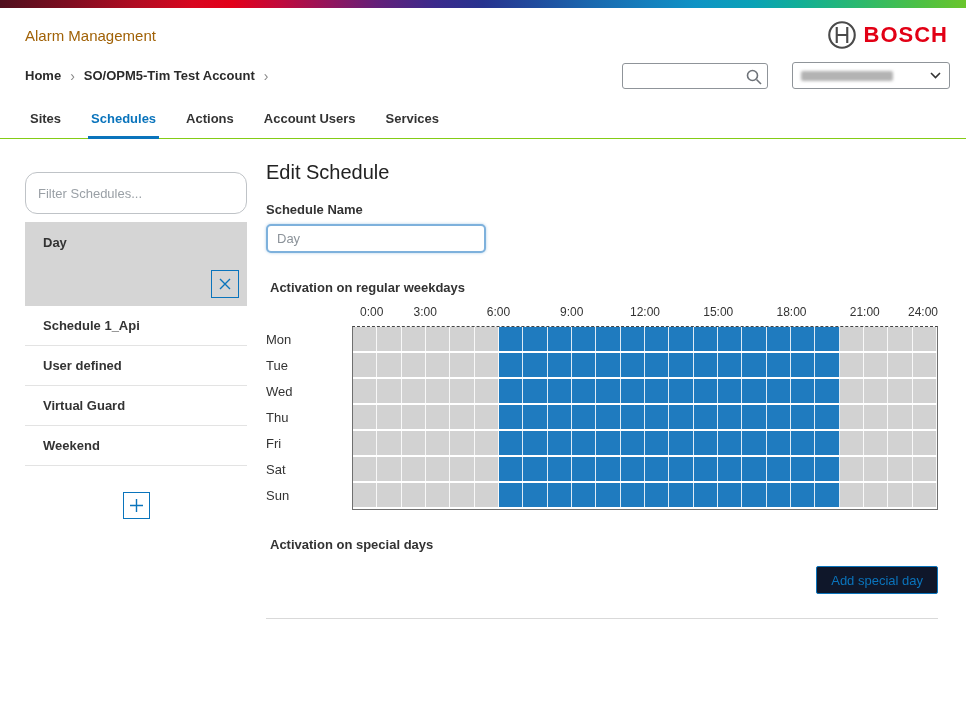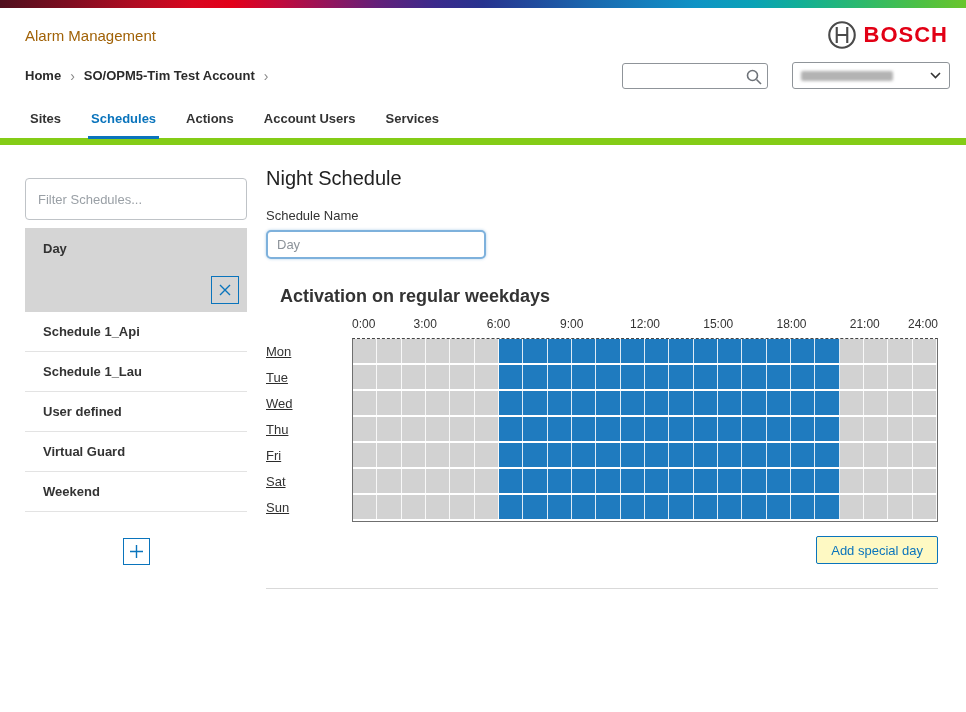--- a/index.html
+++ b/index.html
@@ -39,73 +39,73 @@
   .search-box{position:relative;width:146px;height:26px;border:1px solid #8f9499;
     border-radius:3px;background:#fff;}
   .search-box input{border:none;outline:none;width:calc(100% - 26px);height:100%;
     padding:0 4px 0 8px;font-size:13px;background:transparent;}
   .search-icon{position:absolute;right:4px;top:4px;width:18px;height:18px;cursor:pointer;}
   .user-dropdown{width:158px;height:27px;border:1px solid #8f9499;border-radius:3px;
     display:flex;align-items:center;justify-content:space-between;padding:0 8px;
     background:#fff;cursor:pointer;}
   .redacted{width:92px;height:10px;background:#b3b3b3;border-radius:2px;filter:blur(1.5px);}
   
-  .tabs{display:flex;gap:30px;padding:12px 0 0 30px;border-bottom:7px solid #84cc16;}
+  .tabs{display:flex;gap:30px;padding:12px 0 0 30px;border-bottom:1px solid #84cc16;}
   .tab{font-size:13px;font-weight:bold;color:#333;padding-bottom:12px;
     position:relative;cursor:pointer;}
   .tab.active{color:var(--accent);}
   .tab.active::after{content:'';position:absolute;left:-3px;right:-3px;bottom:-1px;
     height:3px;background:var(--accent);}
   
   .content{display:flex;padding:0 28px 0 25px;}
   .sidebar{width:222px;flex:none;padding-top:33px;}
-  .filter-input{width:100%;height:42px;border:1px solid #bfc3c7;border-radius:4px;
+  .filter-input{width:100%;height:42px;border:1px solid #bfc3c7;border-radius:12px;
     padding:0 12px;font-size:13px;color:#333;margin-bottom:8px;outline:none;}
   .filter-input::placeholder{color:#9aa0a6;}
   .sched-item{height:40px;display:flex;align-items:center;padding:0 10px 0 18px;
     font-size:13px;font-weight:bold;color:#333;border-bottom:1px solid #e3e3e3;cursor:pointer;}
   .sched-item.selected{height:84px;background:#d5d5d5;flex-direction:column;
     align-items:stretch;justify-content:space-between;padding:13px 8px 8px 18px;border-bottom:none;}
   .delete-btn{align-self:flex-end;width:28px;height:28px;border:1px solid var(--accent);
     background:transparent;display:flex;align-items:center;justify-content:center;
     padding:0;cursor:pointer;}
   .add-btn{margin:26px auto 0;width:27px;height:27px;border:1px solid var(--accent);
     background:#fff;display:flex;align-items:center;justify-content:center;
     padding:0;cursor:pointer;}
   
   .editor{flex:1;padding-top:22px;margin-left:19px;}
   .page-title{font-size:20px;font-weight:400;color:#222;margin:0 0 18px;}
-  .field-label{font-size:13px;font-weight:normal;color:#333;display:block;margin-bottom:7px;}
+  .field-label{font-size:13px;font-weight:bold;color:#333;display:block;margin-bottom:7px;}
   .name-input{width:220px;height:29px;border:2px solid #7eb1dc;border-radius:5px;
     padding:0 9px;font-size:13px;color:#8c939a;outline:none;
     box-shadow:0 0 3px rgba(23,116,188,.35);}
-  .section-label{font-size:18px;font-weight:bold;color:#333;margin:27px 14px 10px;}
+  .section-label{font-size:13px;font-weight:bold;color:#333;margin:27px 4px 10px;}
   
   .schedule-grid{margin-top:6px;}
   .hours-row{position:relative;height:16px;margin-left:86px;margin-bottom:5px;
     font-size:12px;color:#333;}
   .hour-label{position:absolute;transform:translateX(-50%);white-space:nowrap;}
-  .h0{left:0;transform:none;} .h3{left:12.5%;} .h6{left:25%;} .h9{left:37.5%;}
+  .h0{left:8px;transform:none;} .h3{left:12.5%;} .h6{left:25%;} .h9{left:37.5%;}
   .h12{left:50%;} .h15{left:62.5%;} .h18{left:75%;} .h21{left:87.5%;}
   .h24{left:100%;transform:translateX(-100%);}
-  .grid-flex{display:flex;text-decoration:underline;}
+  .grid-flex{display:flex;}
   .day-col{width:86px;flex:none;padding-top:2px;}
   .day-label{display:block;height:24px;line-height:24px;margin-bottom:2px;
     font-size:13px;color:#333;}
   .grid-box{flex:1;border:1px solid #6f6f6f;border-top:1px dashed #444;background:#fff;}
   .cells{position:relative;height:24px;margin-bottom:2px;background:var(--inactive);}
   .cells:last-child{margin-bottom:0;}
   .cells::after{content:'';position:absolute;inset:0;pointer-events:none;
     background:repeating-linear-gradient(90deg,
       transparent 0, transparent calc(100%/24 - 1px),
       rgba(255,255,255,.85) calc(100%/24 - 1px), rgba(255,255,255,.85) calc(100%/24));}
   .active-span{position:absolute;top:0;bottom:0;background:var(--active);}
   
   .special-row{display:flex;justify-content:flex-end;margin-top:14px;}
-  .add-special-btn{height:28px;padding:0 14px;background:#fef9c3;border:1px solid var(--accent);
+  .add-special-btn{height:28px;padding:0 14px;background:#0f172a;border:1px solid var(--accent);
     color:var(--accent);font-size:13px;border-radius:2px;cursor:pointer;}
   .divider{border:none;border-top:1px solid #d9d9d9;margin:24px 0 28px;}
   .save-btn{height:30px;padding:0 17px;background:#c9ced4;border:1px solid #b0b6bc;
     color:#83898f;font-size:13px;border-radius:2px;}
 </style>
 </head>
 <body>
 
 <div class="supergraphic"></div>
 
@@ -159,34 +159,33 @@
     <div class="schedule-list">
       <div class="sched-item selected">
         <span>Day</span>
         <button class="delete-btn">
           <svg width="14" height="14" viewBox="0 0 14 14" stroke="#0a74bc" stroke-width="1.4">
             <path d="M2 2 L12 12 M12 2 L2 12"></path>
           </svg>
         </button>
       </div>
       <div class="sched-item">Schedule 1_Api</div>
-      <div class="sched-item">Schedule 1_Lau</div>
       <div class="sched-item">User defined</div>
       <div class="sched-item">Virtual Guard</div>
       <div class="sched-item">Weekend</div>
     </div>
     <button class="add-btn">
       <svg width="15" height="15" viewBox="0 0 15 15" stroke="#0a74bc" stroke-width="1.4">
         <path d="M7.5 1 V14 M1 7.5 H14"></path>
       </svg>
     </button>
   </aside>
 
   <main class="editor">
-    <h1 class="page-title">Night Schedule</h1>
+    <h1 class="page-title">Edit Schedule</h1>
 
     <label class="field-label">Schedule Name</label>
     <input class="name-input" value="Day" style="">
 
     <div class="section-label">Activation on regular weekdays</div>
 
     <div class="schedule-grid">
       <div class="hours-row">
         <span class="hour-label h0">0:00</span>
         <span class="hour-label h3">3:00</span>
@@ -227,20 +226,21 @@
           <div class="cells">
               <div class="active-span" style="left: 25%; width: 58.3333%;"></div>
             </div>
           <div class="cells">
               <div class="active-span" style="left: 25%; width: 58.3333%;"></div>
             </div>
         </div>
       </div>
     </div>
 
+    <div class="section-label">Activation on special days</div>
 
     <div class="special-row">
       <button class="add-special-btn">Add special day</button>
     </div>
 
     <hr class="divider">
 
   </main>
 
 </div>

